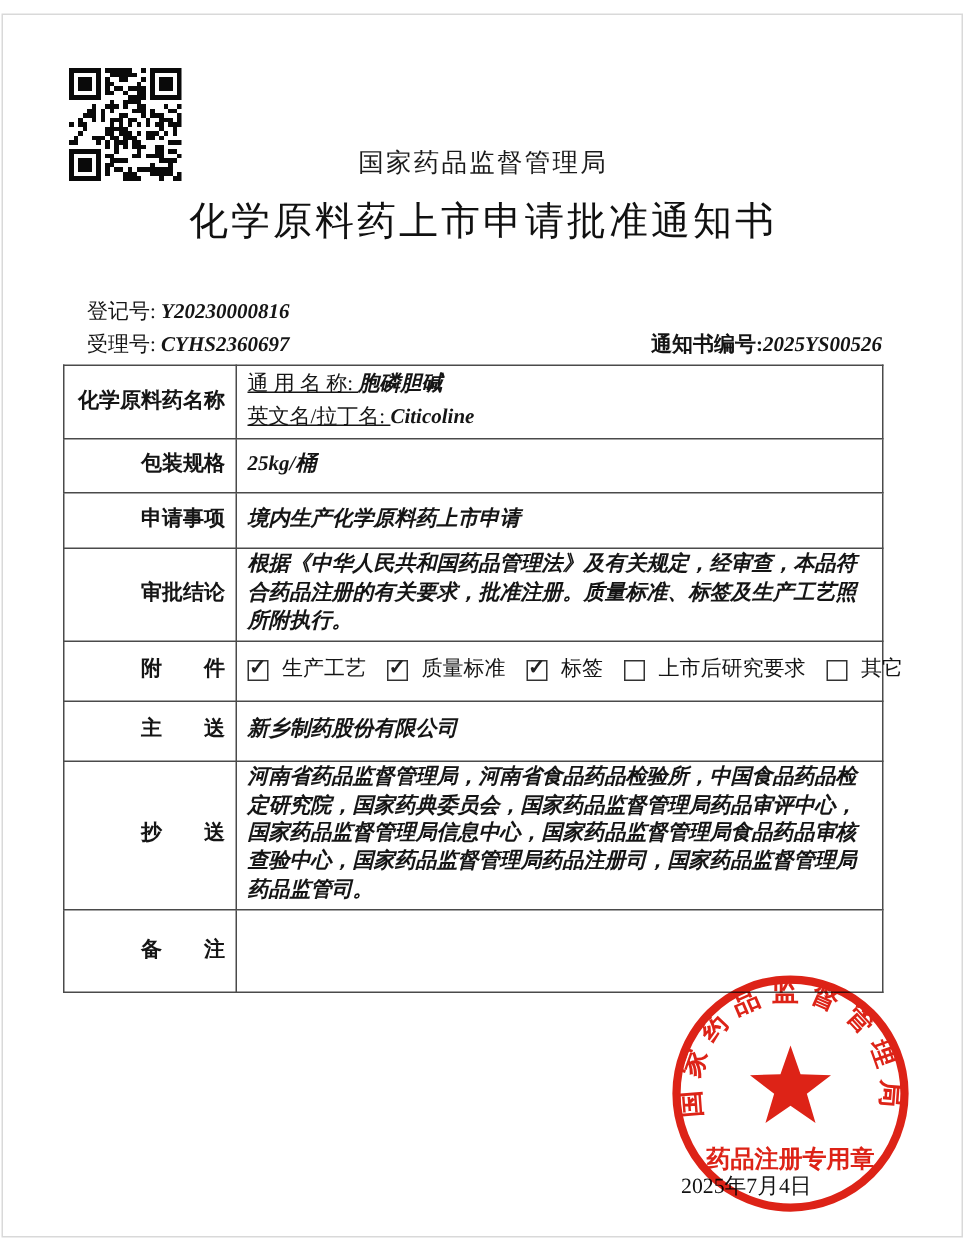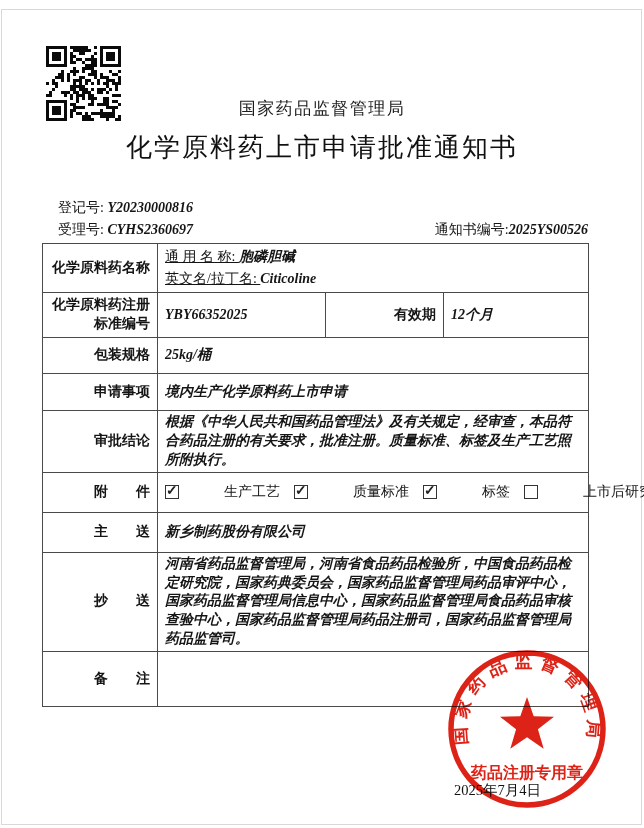--- a/index.html
+++ b/index.html
@@ -22,21 +22,21 @@
   .doc-title {
     position:absolute; top:130px; left:0; width:100%; text-align:center;
     font-size:26px; letter-spacing:2px; color:#111;
   }
   
   .meta { position:absolute; font-size:14px; }
   .meta .v { font-weight:bold; }
   .m1 { left:58px; top:199px; }
   .m2 { left:58px; top:221px; }
   .m3 { right:56px; top:221px; font-weight:bold; }
-  .m3 .lab { font-weight:normal;text-align:center; }
+  .m3 .lab { font-weight:bold;text-align:center; }
   
   table.doc {
     position:absolute; left:42px; top:243px; width:546px;
     border-collapse:collapse; table-layout:fixed;
   }
   table.doc td {
     border:1px solid #4a4a4a; font-size:14px; padding:2px 7px;
     vertical-align:middle; line-height:1.35; word-break:break-all;
   }
   td.lab {
@@ -50,21 +50,21 @@
   
   .cbrow { display:flex; align-items:center; gap:6px; flex-wrap:nowrap; }
   .cb {
     display:inline-block; width:12px; height:12px; border:1.5px solid #333;
     position:relative; margin-right:3px; flex:0 0 auto; background:#fff;
   }
   .cb i {
     font-style:normal; position:absolute; left:0px; top:-4px;
     font-size:14px; font-weight:bold; color:#222;
   }
-  .cb-label { margin-right:8px; white-space:nowrap;margin-left:36px; }
+  .cb-label { margin-right:8px; white-space:nowrap; }
   
   .stamp { position:absolute; left:441px; top:645px; width:172px; height:172px;
            mix-blend-mode:multiply; }
   .issue-date { position:absolute; left:454px; top:781px; font-size:14.5px; color:#121212; }
 </style>
 </head>
 <body>
 
 <div class="page-frame"></div>
 
@@ -398,27 +398,20 @@
       <col style="width:145px">
     </colgroup>
   <tbody>
       <tr style="height:49px">
     <td class="lab">化学原料药名称</td>
     <td colspan="3" class="two-line">
       <div><span class="inlab">通 用 名 称: </span><span class="v">胞磷胆碱</span></div>
       <div><span class="inlab">英文名/拉丁名: </span><span class="v">Citicoline</span></div>
     </td>
   </tr>
-  <tr style="height:45px">
-    <td class="lab">化学原料药注册
-标准编号</td>
-    <td><span class="v">YBY66352025</span></td>
-    <td class="lab">有效期</td>
-    <td><span class="v">12个月</span></td>
-  </tr>
   <tr style="height:36px">
     <td class="lab">包装规格</td>
     <td colspan="3"><span class="v">25kg/桶</span></td>
   </tr>
   <tr style="height:37px">
     <td class="lab">申请事项</td>
     <td colspan="3"><span class="v">境内生产化学原料药上市申请</span></td>
   </tr>
   <tr style="height:40px">
     <td class="lab">审批结论</td>

